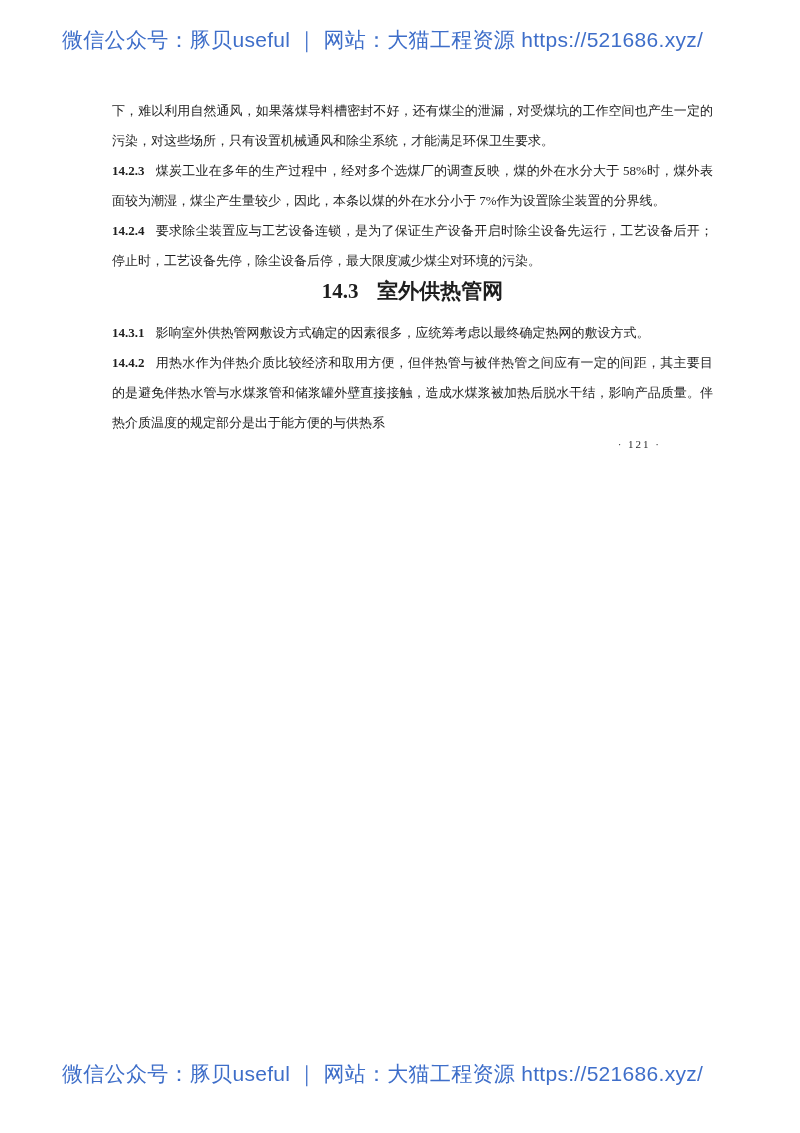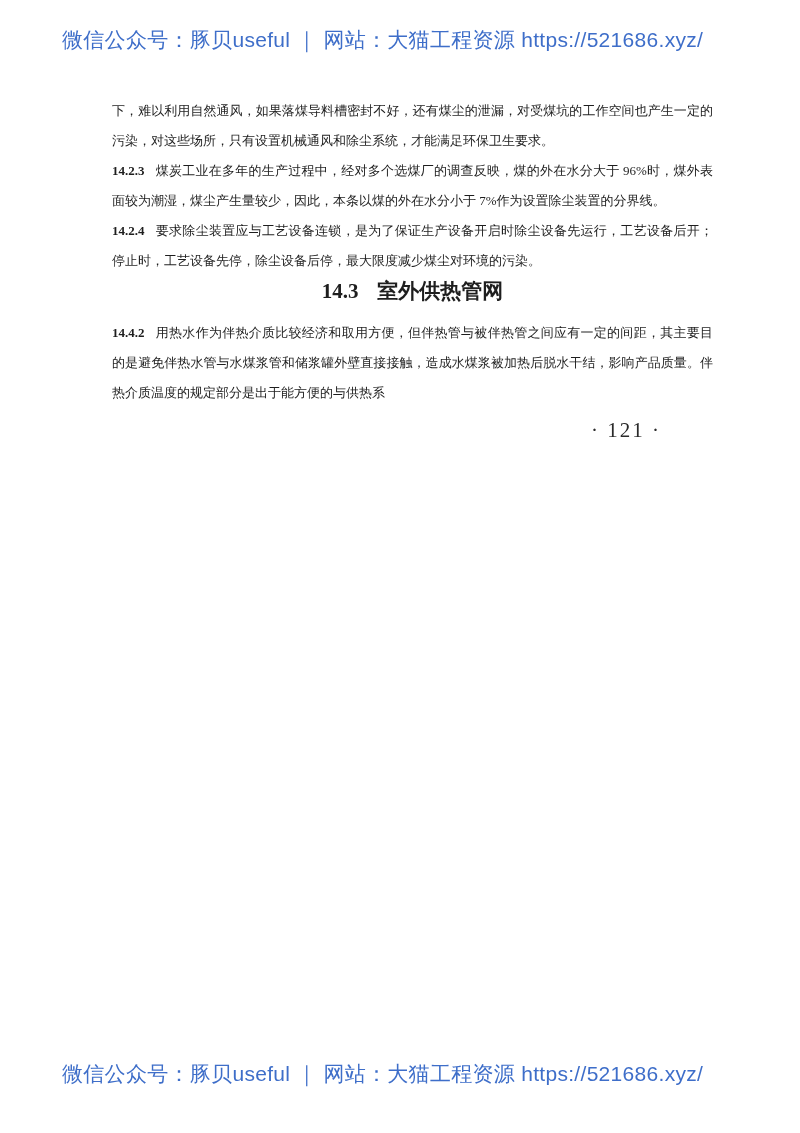--- a/index.html
+++ b/index.html
@@ -41,37 +41,37 @@
   }
   h2.heading {
     margin: 0 0 12px 0;
     font-size: 21px;
     line-height: 30px;
     text-align: center;
     font-weight: bold;
   }
   h2.heading .num { margin-right: 0.9em; }
   .page-number {
-    margin-top: 10px;
     text-align: right;
     padding-right: 52px;
-    font-size: 21px;
+    font-size: 11px;
     letter-spacing: 2px;
     color: #2a2a2a;
   }
 </style>
 </head>
 <body>
 
 <div class="watermark wm-header" style="color: rgb(62, 110, 201);">微信公众号：豚贝useful ｜ 网站：大猫工程资源 https://521686.xyz/</div>
 
 <main class="doc">
   <div id="blocks">
       <p class="paragraph"><span>下，难以利用自然通风，如果落煤导料槽密封不好，还有煤尘的泄漏，对受煤坑的工作空间也产生一定的污染，对这些场所，只有设置机械通风和除尘系统，才能满足环保卫生要求。</span></p>
-      <p class="paragraph"><span class="num">14.2.3</span><span>煤炭工业在多年的生产过程中，经对多个选煤厂的调查反映，煤的外在水分大于 96%时，煤外表面较为潮湿，煤尘产生量较少，因此，本条以煤的外在水分小于 7%作为设置除尘装置的分界线。</span></p>
+      <p class="paragraph"><span class="num">14.2.3</span><span>煤炭工业在多年的生产过程中，经对多个选煤厂的调查反映，煤的外在水分大于 58%时，煤外表面较为潮湿，煤尘产生量较少，因此，本条以煤的外在水分小于 7%作为设置除尘装置的分界线。</span></p>
       <p class="paragraph"><span class="num">14.2.4</span><span>要求除尘装置应与工艺设备连锁，是为了保证生产设备开启时除尘设备先运行，工艺设备后开；停止时，工艺设备先停，除尘设备后停，最大限度减少煤尘对环境的污染。</span></p>
       <h2 class="heading"><span class="num">14.3</span><span>室外供热管网</span></h2>
+      <p class="paragraph"><span class="num">14.3.1</span><span>影响室外供热管网敷设方式确定的因素很多，应统筹考虑以最终确定热网的敷设方式。</span></p>
       <p class="paragraph"><span class="num">14.4.2</span><span>用热水作为伴热介质比较经济和取用方便，但伴热管与被伴热管之间应有一定的间距，其主要目的是避免伴热水管与水煤浆管和储浆罐外壁直接接触，造成水煤浆被加热后脱水干结，影响产品质量。伴热介质温度的规定部分是出于能方便的与供热系</span></p>
     </div>
   <div class="page-number">· 121 ·</div>
 </main>
 
 <div class="watermark wm-footer" style="color: rgb(62, 110, 201);">微信公众号：豚贝useful ｜ 网站：大猫工程资源 https://521686.xyz/</div>
 
 </body></html>

